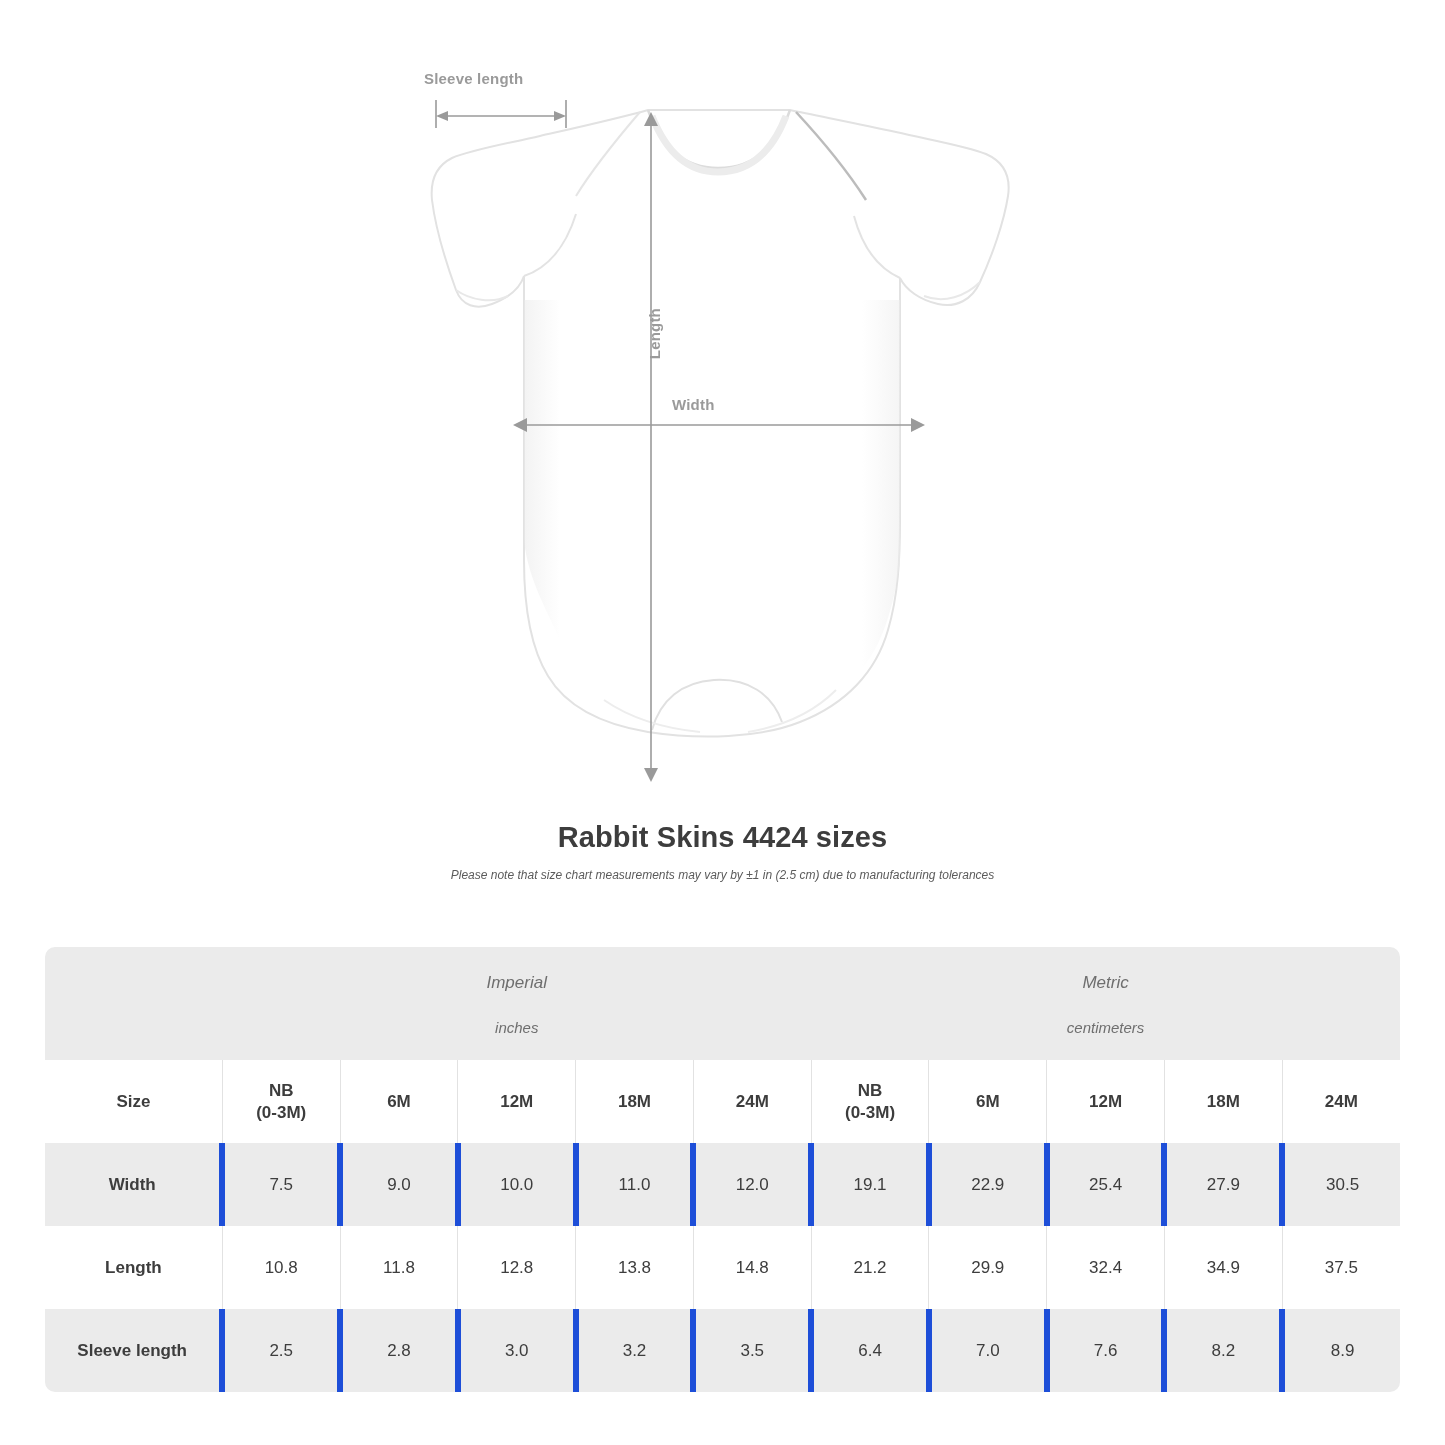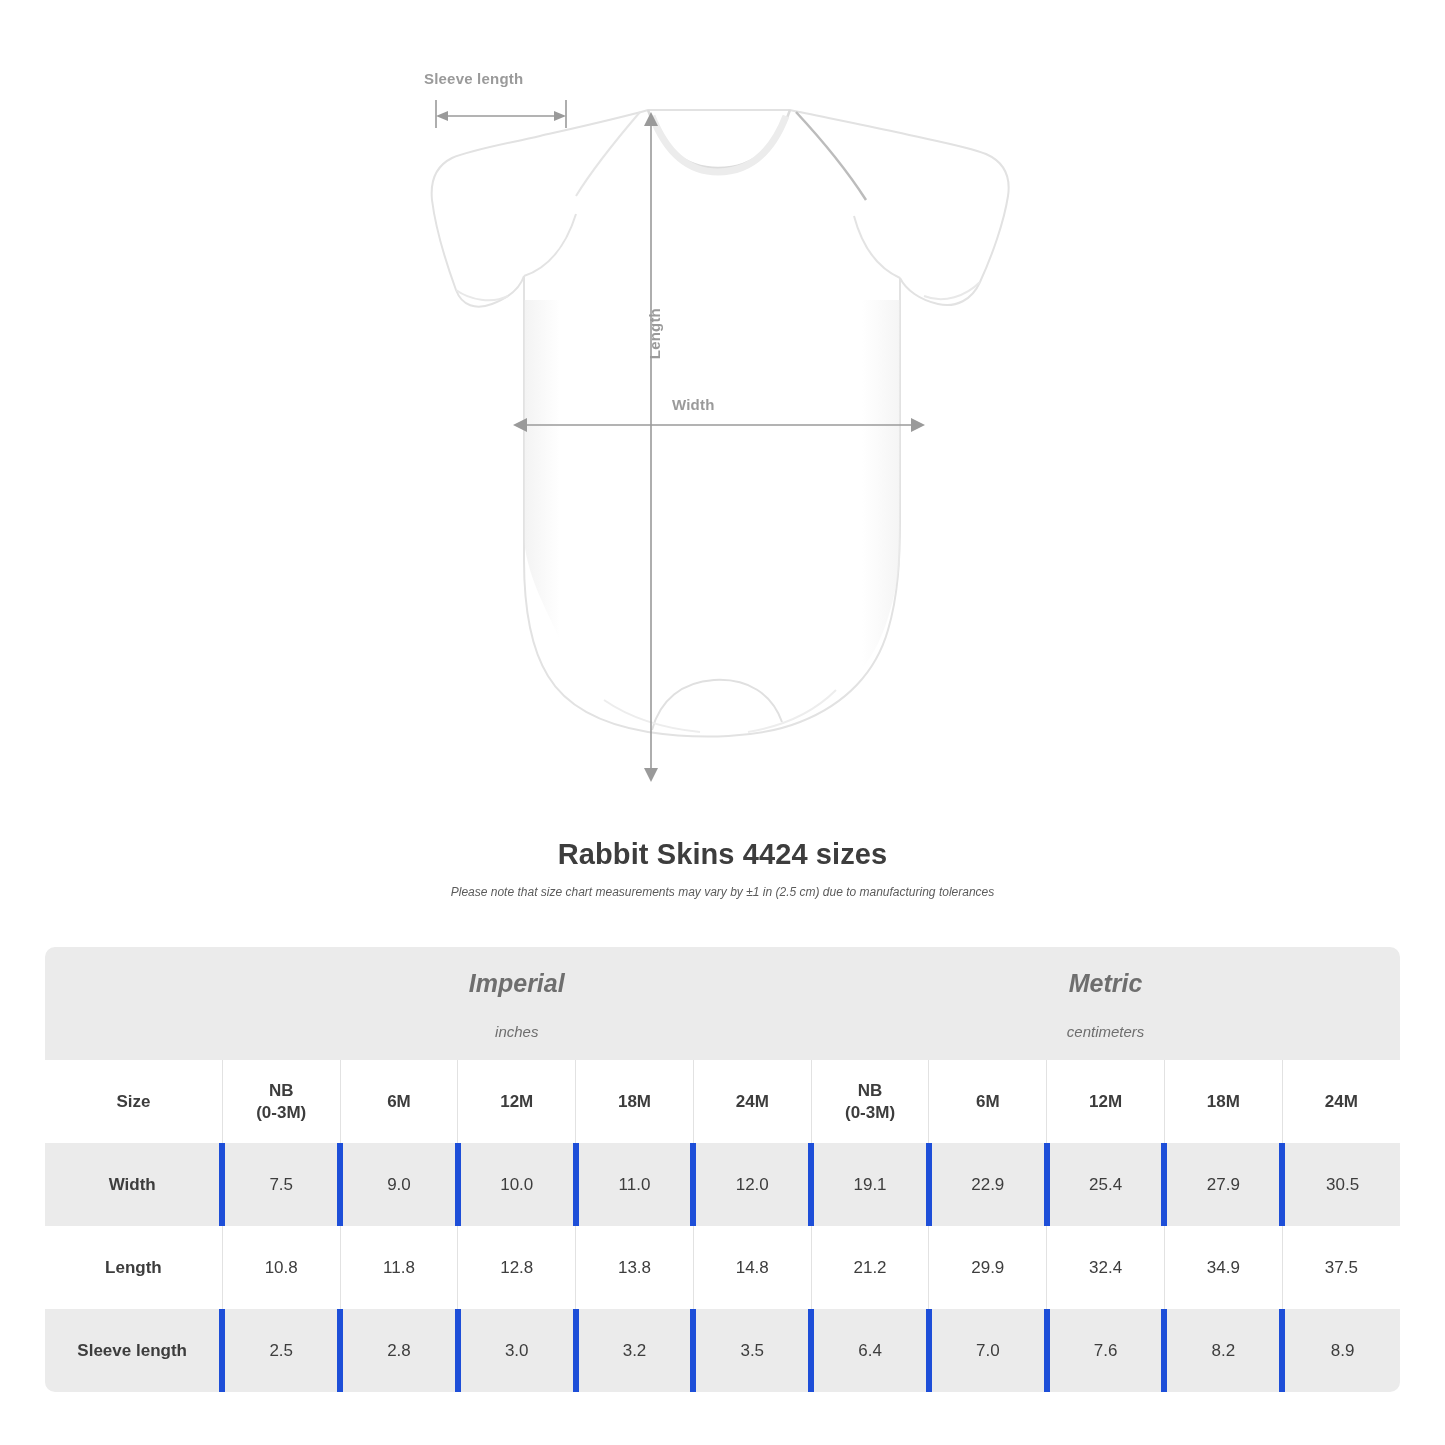--- a/index.html
+++ b/index.html
@@ -37,21 +37,21 @@
   #length-label {
     left: 646px; top: 308px;
     writing-mode: vertical-rl;
     transform: rotate(180deg);
     transform-origin: center;
   }
 
   
   #title-block {
     position: absolute;
-    left: 0; top: 838px;
+    left: 0; top: 821px;
     width: 1445px;
     text-align: center;
   }
   #chart-title {
     font-size: 29px;
     font-weight: bold;
     color: #3d3d3d;
     margin: 0;
     letter-spacing: .1px;
   }
@@ -81,23 +81,23 @@
     vertical-align: middle;
   }
   
   tr.unit-row td {
     background: #ebebeb;
     height: 113px;
     padding-top: 4px;
   }
   tr.unit-row td.corner { background: #ebebeb; }
   .unit-name {
-    font-size: 25px;
+    font-size: 17px;
     font-style: italic;
-    font-weight: bold;
+    font-weight: normal;
     color: #6e6e6e;
     line-height: 1.1;
   }
   .unit-sub {
     font-size: 15px;
     font-style: italic;
     color: #6e6e6e;
     margin-top: 26px;
   }
 

